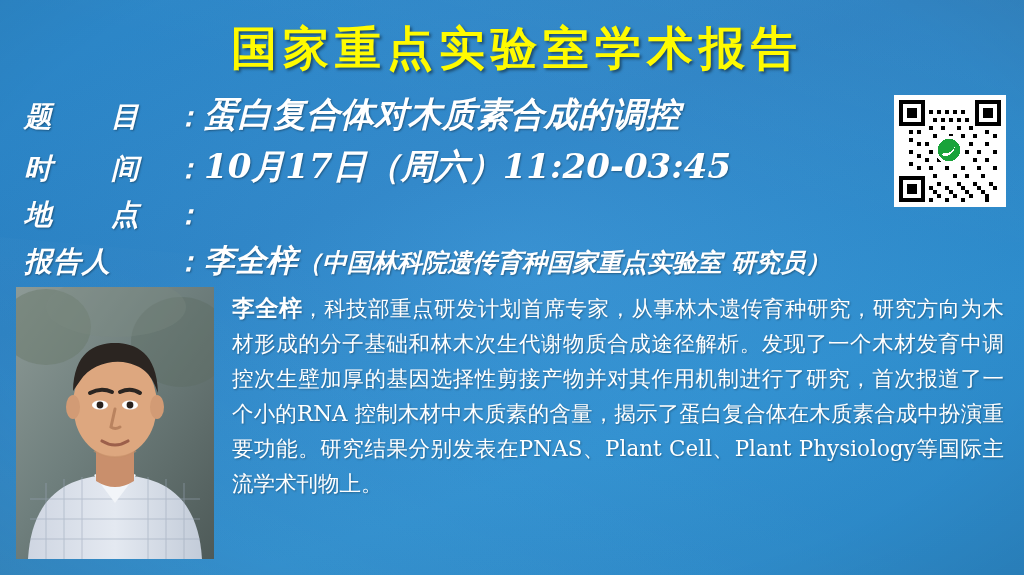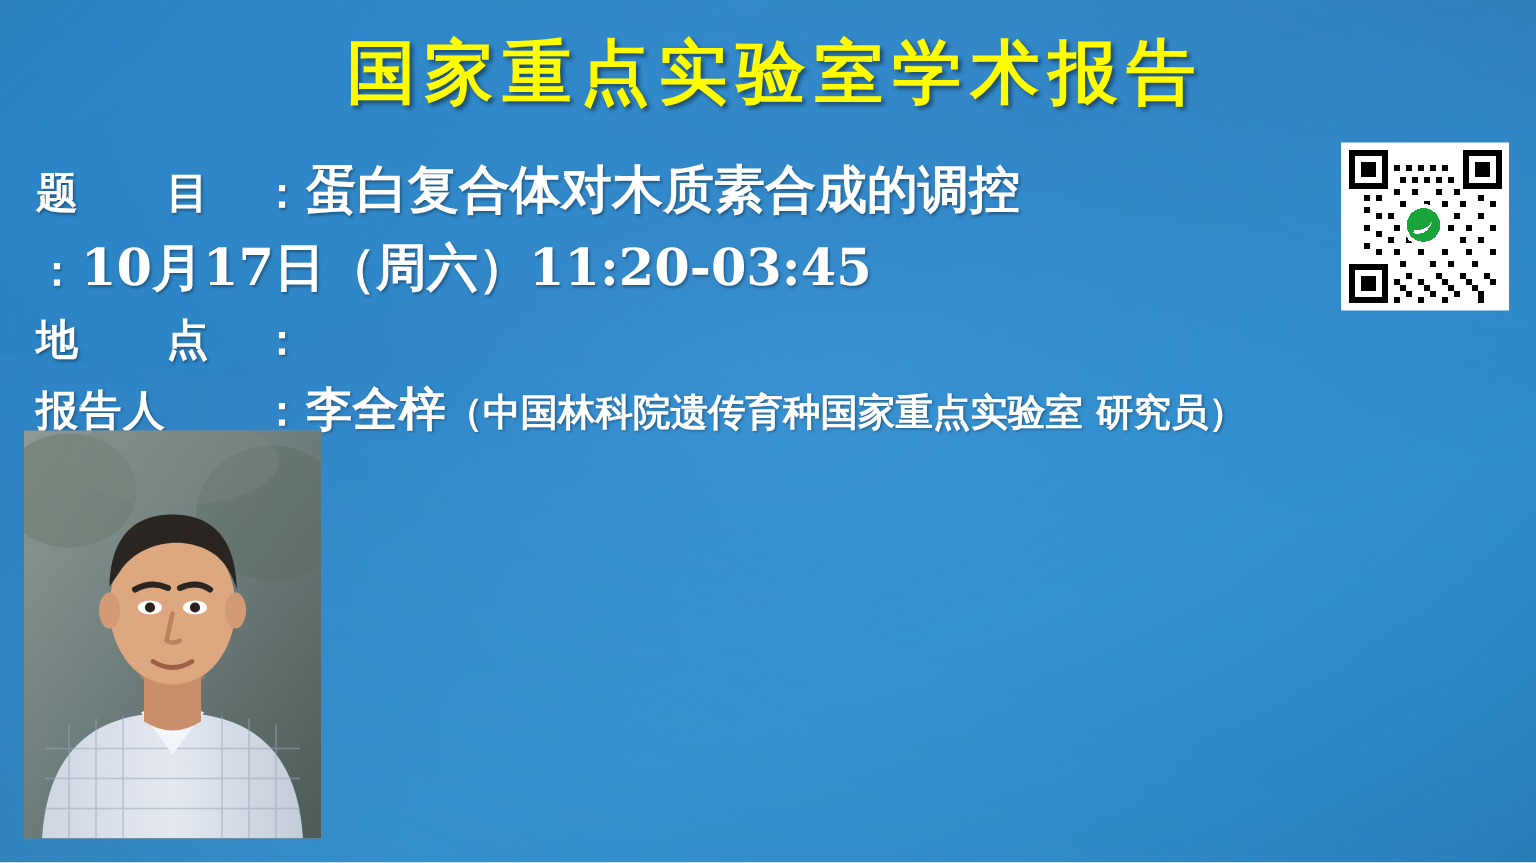--- a/index.html
+++ b/index.html
@@ -56,25 +56,26 @@
     font-weight: bold;
     font-size: 46px;
     letter-spacing: 6px;
     color: #fffb00;
     text-shadow: 2px 2px 3px rgba(0,0,0,0.45);
     z-index: 5;
   }
 
   .info-block {
     position: absolute;
-    top: 104px;
+    top: 92px;
     left: 24px;
     width: 830px;
     z-index: 5;
     color: #ffffff;
+    font-style: italic;
   }
   .info-row {
     display: flex;
     align-items: baseline;
     margin-bottom: 6px;
     white-space: nowrap;
   }
   .info-label {
     font-family: "DejaVu Sans", "Liberation Sans", sans-serif;
     font-weight: bold;
@@ -168,20 +169,21 @@
 
   <div class="info-block">
 
     <div class="info-row">
       <span class="info-label">题　　目</span>
       <span class="info-colon">：</span>
       <span class="info-value">蛋白复合体对木质素合成的调控</span>
     </div>
 
     <div class="info-row">
+      <span class="info-label">时　　间</span>
       <span class="info-colon">：</span>
       <span class="info-value">10月17日（周六）11:20-03:45</span>
     </div>
 
     <div class="info-row">
       <span class="info-label">地　　点</span>
       <span class="info-colon">：</span>
     </div>
 
     <div class="info-row">
@@ -346,14 +348,17 @@
       <circle cx="114" cy="118" r="3.4" fill="#2a211c"></circle>
 
       <path d="M99 122 L95 140 q4 3 9 0" stroke="#b9835f" stroke-width="3" fill="none" stroke-linecap="round"></path>
 
       <path d="M86 154 q13 8 26 0" stroke="#9c5f4a" stroke-width="3.2" fill="none" stroke-linecap="round"></path>
 
       <path d="M78 164 q21 12 42 0" stroke="#c78f69" stroke-width="2" fill="none" opacity="0.6"></path>
     </svg>
   </div>
 
+  <div class="bio">
+    <span class="bio-name">李全梓</span><span>，科技部重点研发计划首席专家，从事林木遗传育种研究，研究方向为木材形成的分子基础和林木次生代谢物质合成途径解析。发现了一个木材发育中调控次生壁加厚的基因选择性剪接产物并对其作用机制进行了研究，首次报道了一个小的RNA 控制木材中木质素的含量，揭示了蛋白复合体在木质素合成中扮演重要功能。研究结果分别发表在PNAS、Plant Cell、Plant Physiology等国际主流学术刊物上。</span>
+  </div>
 
 </div>
 
 </body></html>

